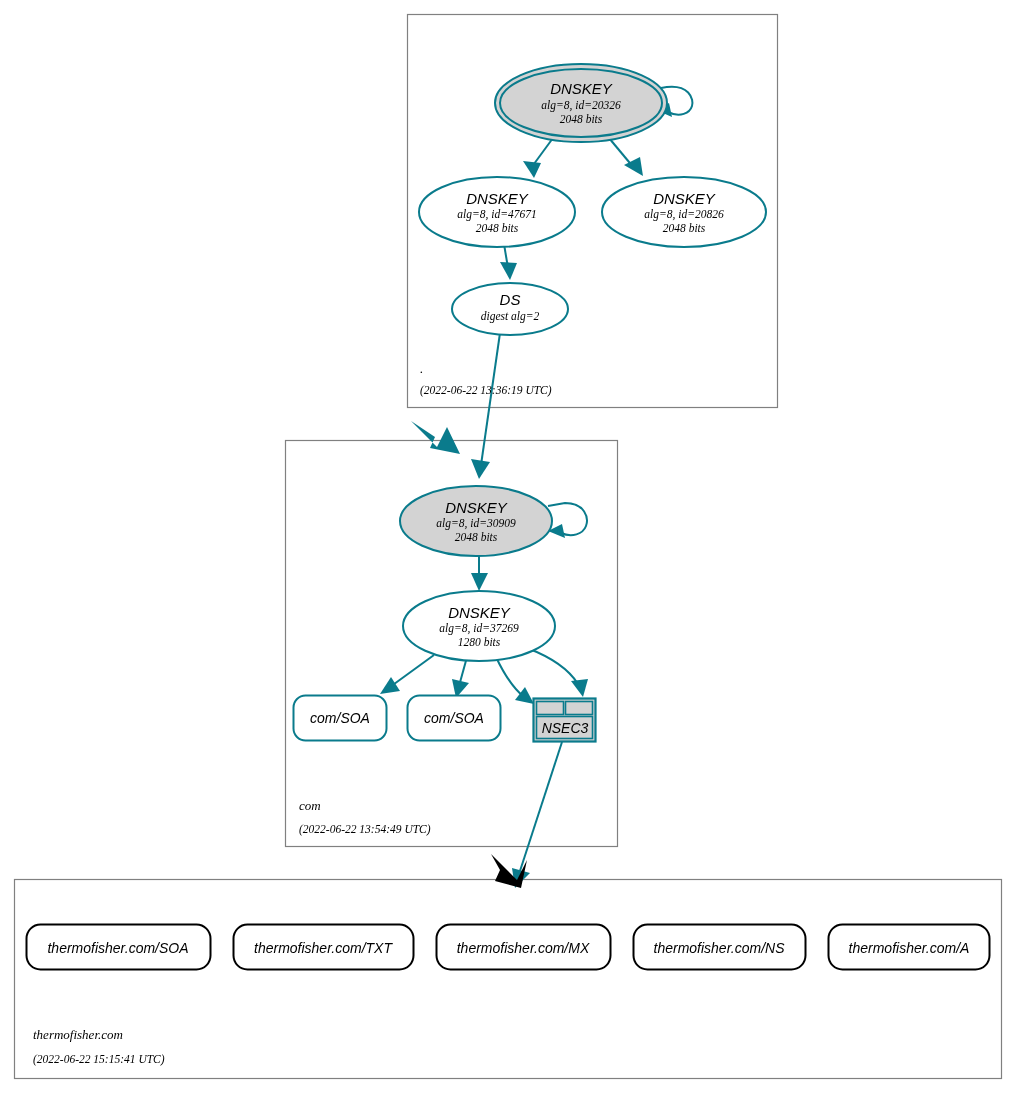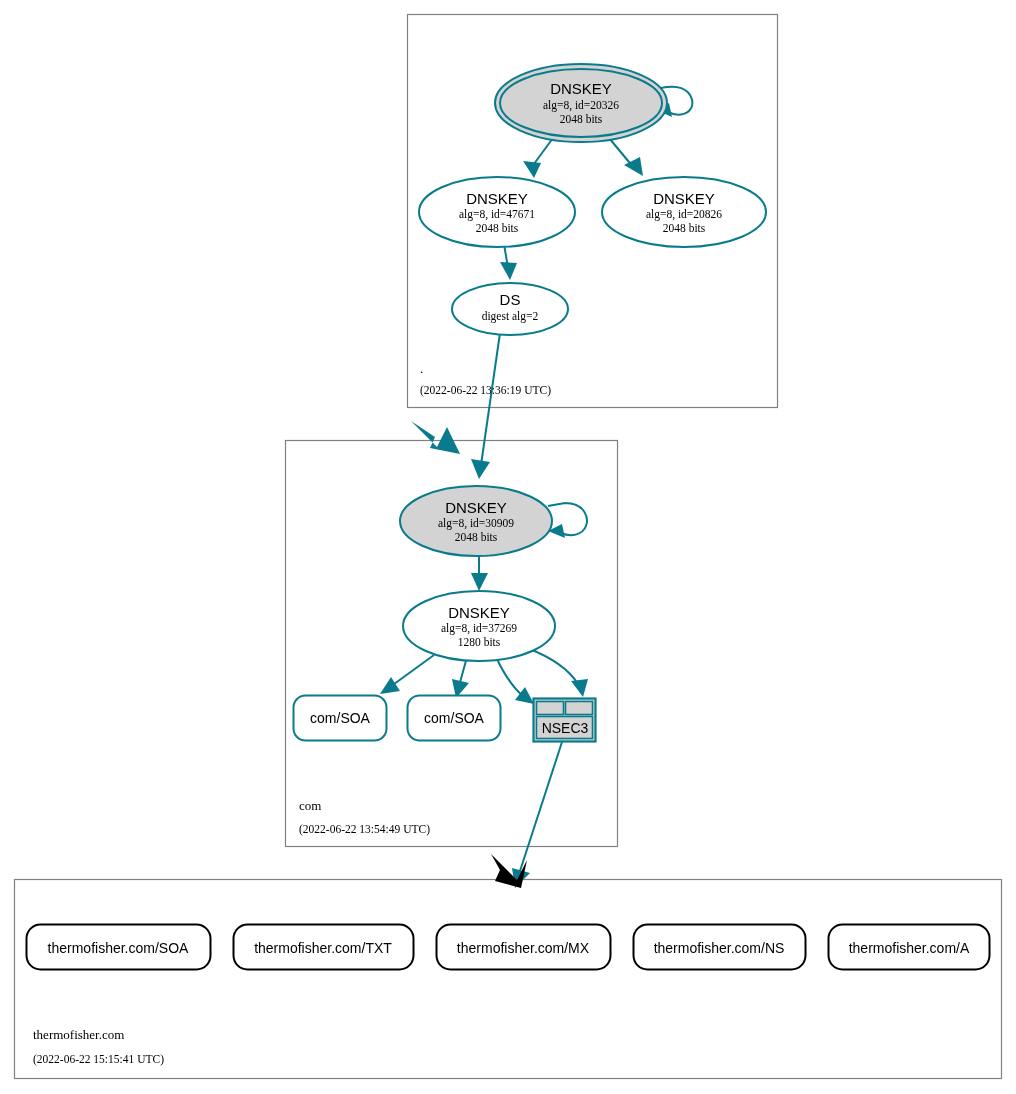--- a/index.html
+++ b/index.html
@@ -10,20 +10,21 @@
   body {
     width: 1016px;
     height: 1094px;
     font-family: "Liberation Sans", sans-serif;
     overflow: hidden;
   }
   #canvas {
     position: relative;
     width: 1016px;
     height: 1094px;
+    font-style: italic;
   }
   svg#graph {
     position: absolute;
     top: 0;
     left: 0;
     width: 1016px;
     height: 1094px;
   }
   .zone-box {
     fill: none;

